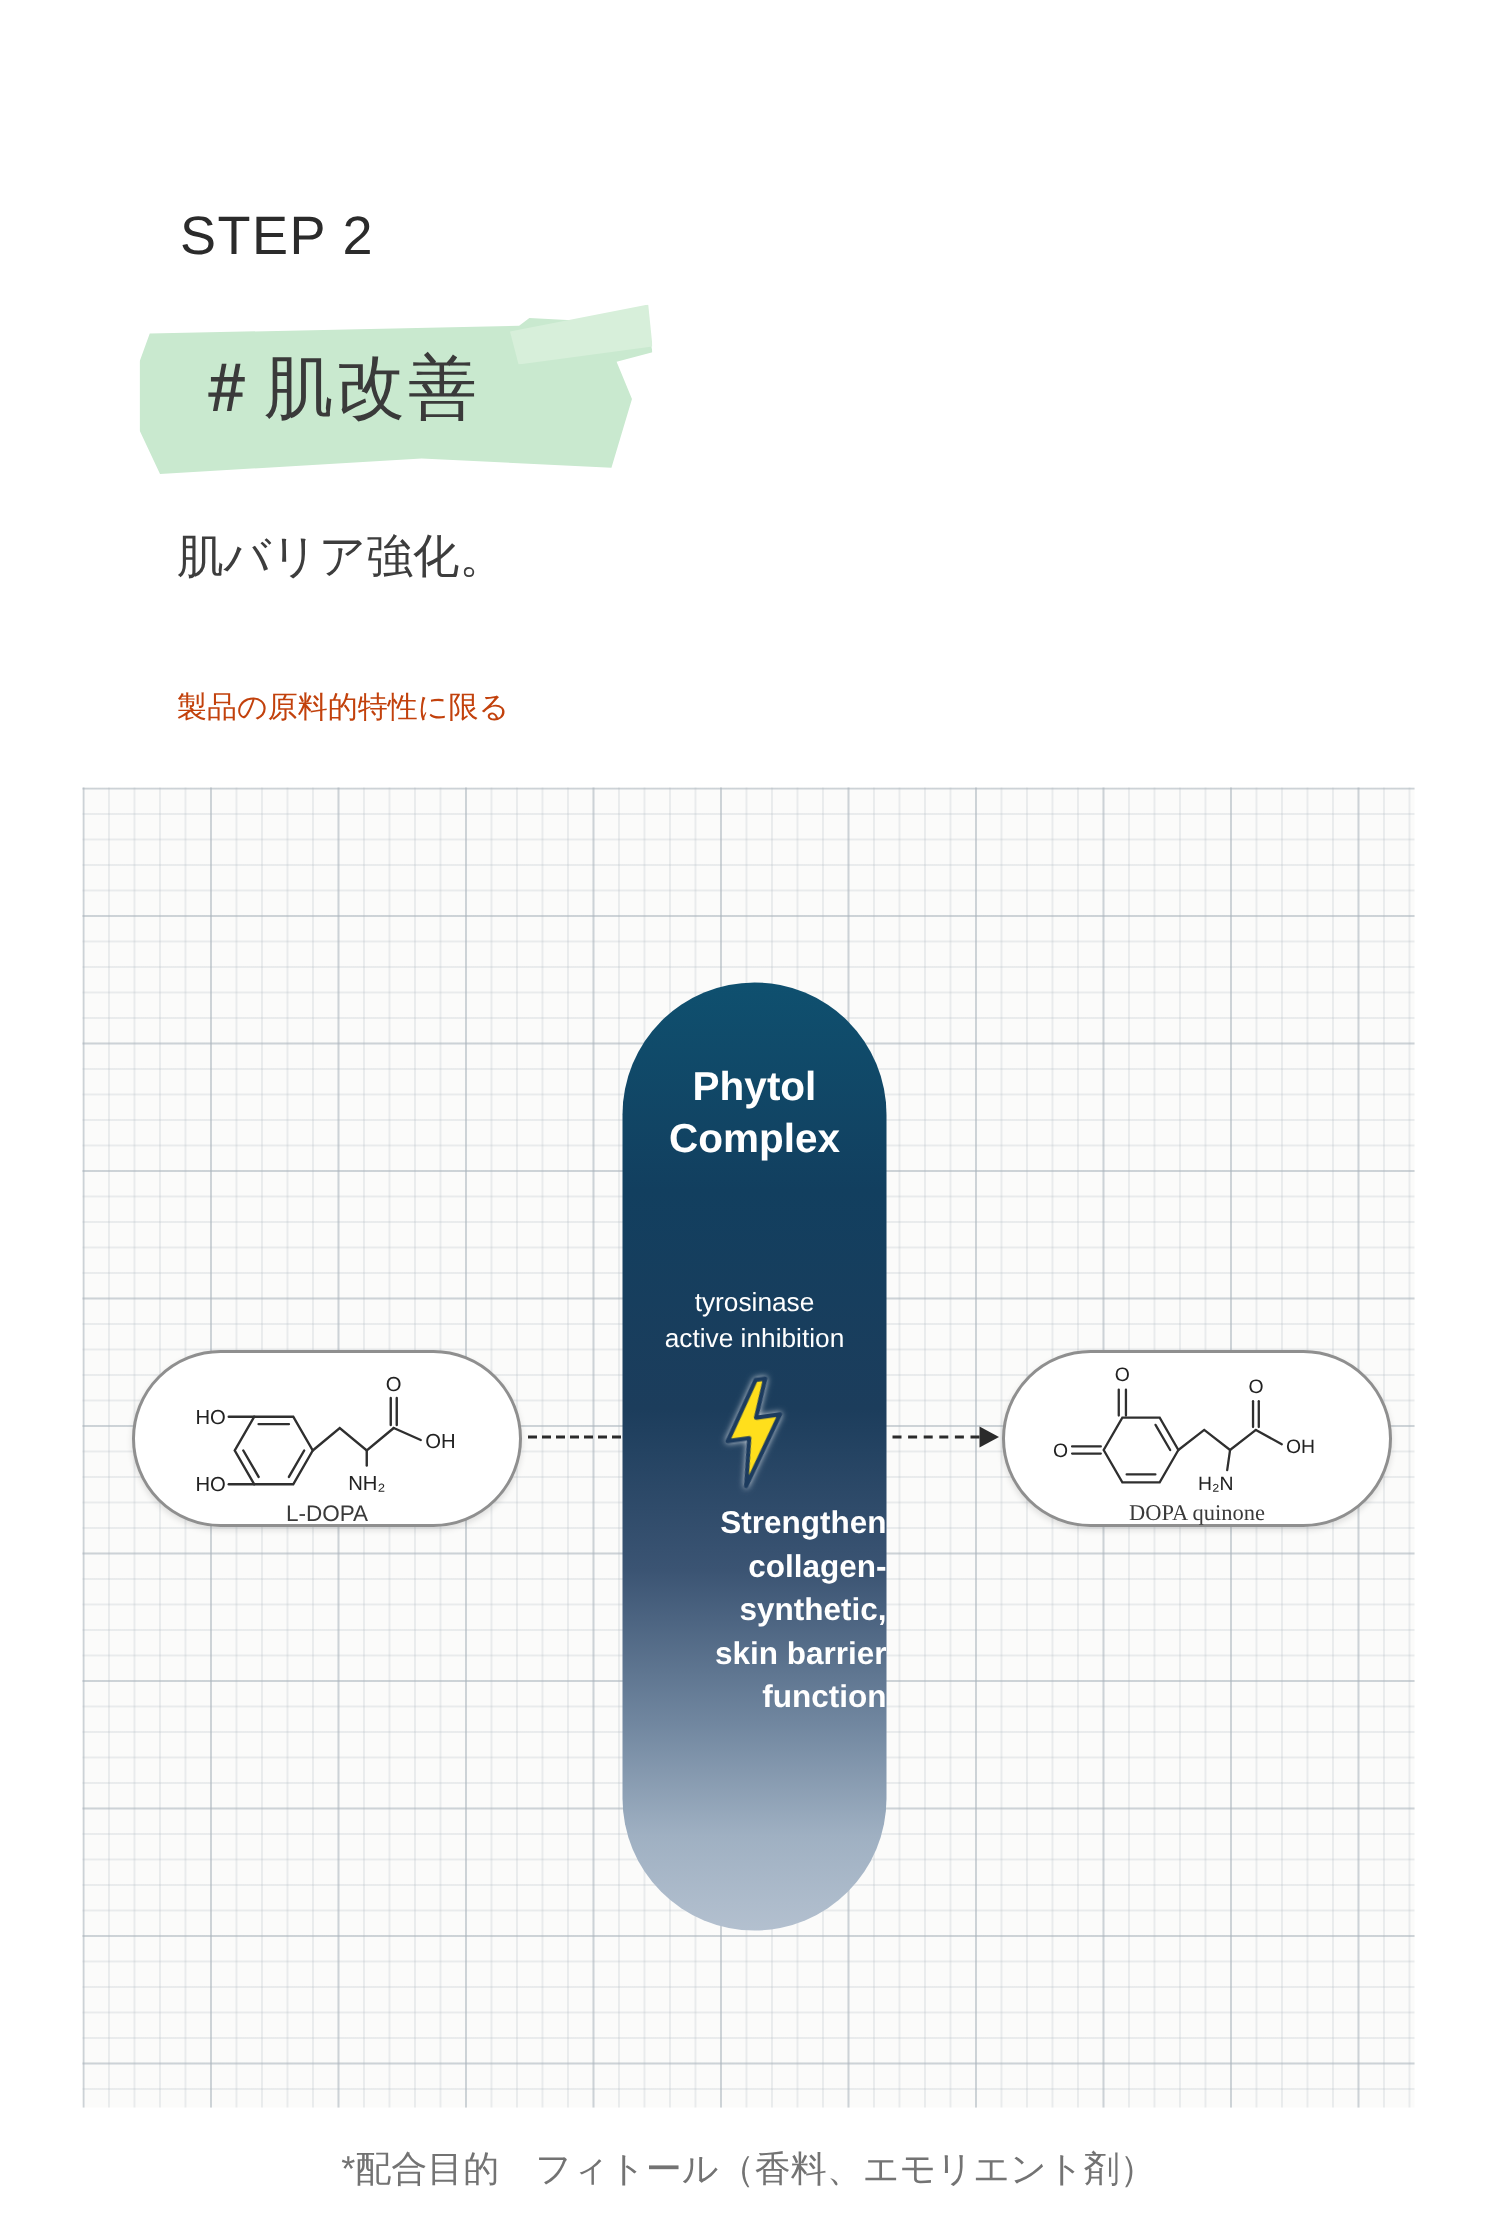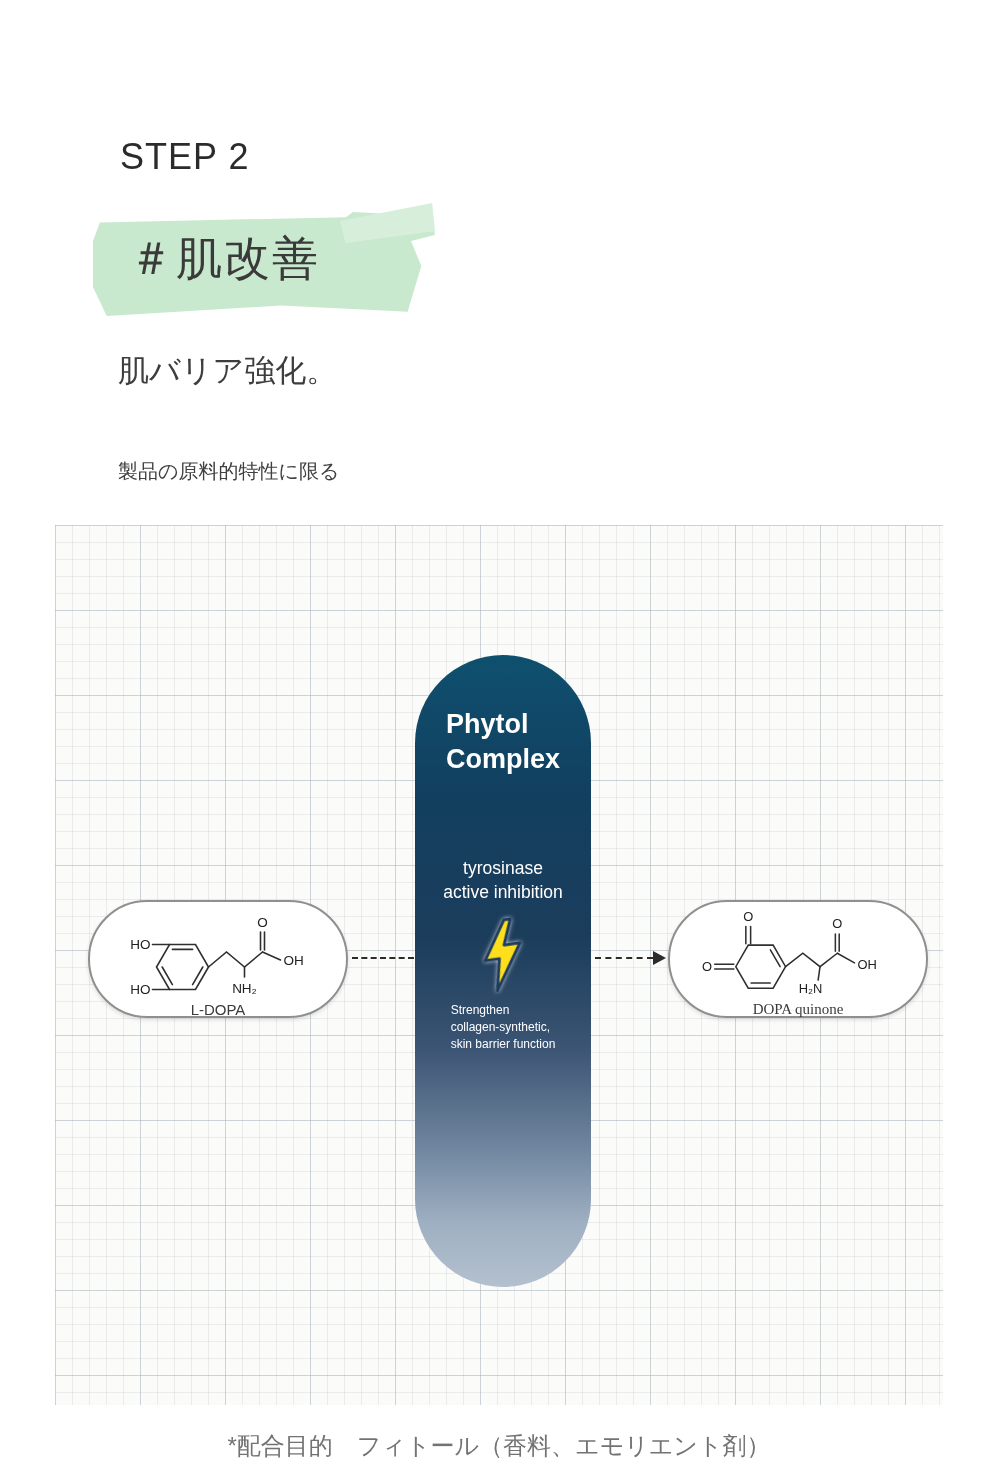--- a/index.html
+++ b/index.html
@@ -10,41 +10,41 @@
   .step-label { position:absolute; left:120px; top:136px; font-size:36px; letter-spacing:1px; color:#2b2b2b; }
 
   
   .brush-a { position:absolute; left:93px; top:212px; width:342px; height:104px; background:#c9e9cf;
              clip-path:polygon(0% 28%, 2% 10%, 74% 5%, 76% 0%, 99% 4%, 100% 22%, 93% 28%, 96% 52%, 92% 96%, 55% 90%, 4% 100%, 0% 72%); }
   .brush-b { position:absolute; left:340px; top:203px; width:95px; height:40px; background:#d7efda;
              clip-path:polygon(0 45%, 97% 0, 100% 70%, 6% 100%); }
   .hashtag { position:absolute; left:128px; top:228px; font-size:46px; font-weight:500; color:#3a3a3a; letter-spacing:2px; }
 
   .headline { position:absolute; left:118px; top:348px; font-size:31px; line-height:1.48; color:#3d3d3d; }
-  .note { position:absolute; left:118px; top:458px; font-size:20px; color:#404040; }
+  .note { position:absolute; left:118px; top:458px; font-size:20px; color:#c2410c; }
 
   
   .panel { position:absolute; left:55px; top:525px; width:888px; height:880px;
            background-color:#fbfbfa;
            background-image:
              linear-gradient(to right, rgba(170,180,188,0.45) 1px, transparent 1px),
              linear-gradient(to bottom, rgba(170,180,188,0.45) 1px, transparent 1px),
              linear-gradient(to right, rgba(170,180,188,0.22) 1px, transparent 1px),
              linear-gradient(to bottom, rgba(170,180,188,0.22) 1px, transparent 1px);
            background-size:85px 85px, 85px 85px, 17px 17px, 17px 17px; }
 
   
   .capsule { position:absolute; left:360px; top:130px; width:176px; height:632px; border-radius:88px;
              background:linear-gradient(180deg,#0f506f 0%, #123f5f 22%, #1c3d5c 45%, #3b5473 62%, #70869f 78%, #9fb0c2 90%, #b3c0cf 100%);
              display:flex; flex-direction:column; align-items:center; }
-  .capsule-title { margin-top:52px; font-size:27px; font-weight:bold; color:#ffffff; line-height:1.3; }
+  .capsule-title { margin-top:52px; text-align:center; font-size:27px; font-weight:bold; color:#ffffff; line-height:1.3; }
   .effect-top { margin-top:80px; text-align:center; font-size:17.5px; font-weight:normal; color:#ffffff; line-height:1.35; }
   .bolt-wrap { margin-top:14px; height:74px; display:flex; align-items:center; justify-content:center; }
   .bolt-wrap svg { transform:rotate(-8deg); filter:drop-shadow(0 0 2px rgba(255,255,255,0.8)); }
-  .effect-bottom { margin-top:10px; text-align:left; font-size:12px; font-weight:normal; color:#ffffff; line-height:1.38; }
+  .effect-bottom { margin-top:10px; text-align:right; font-size:21px; font-weight:bold; color:#ffffff; line-height:1.38; }
 
   .result-circle { position:absolute; left:352px; top:570px; width:191px; height:191px; border-radius:50%;
                    background:#143659; display:flex; align-items:center; justify-content:center; }
   .result-text { text-align:center; font-size:25px; font-weight:bold; color:#ffffff; line-height:1.4; }
 
   
   .pill { position:absolute; top:375px; width:260px; height:118px; background:#ffffff;
           border:2px solid #8f8f8f; border-radius:59px; box-shadow:0 2px 4px rgba(0,0,0,0.12);
           display:flex; align-items:center; justify-content:center; }
   .pill-left { left:33px; }

